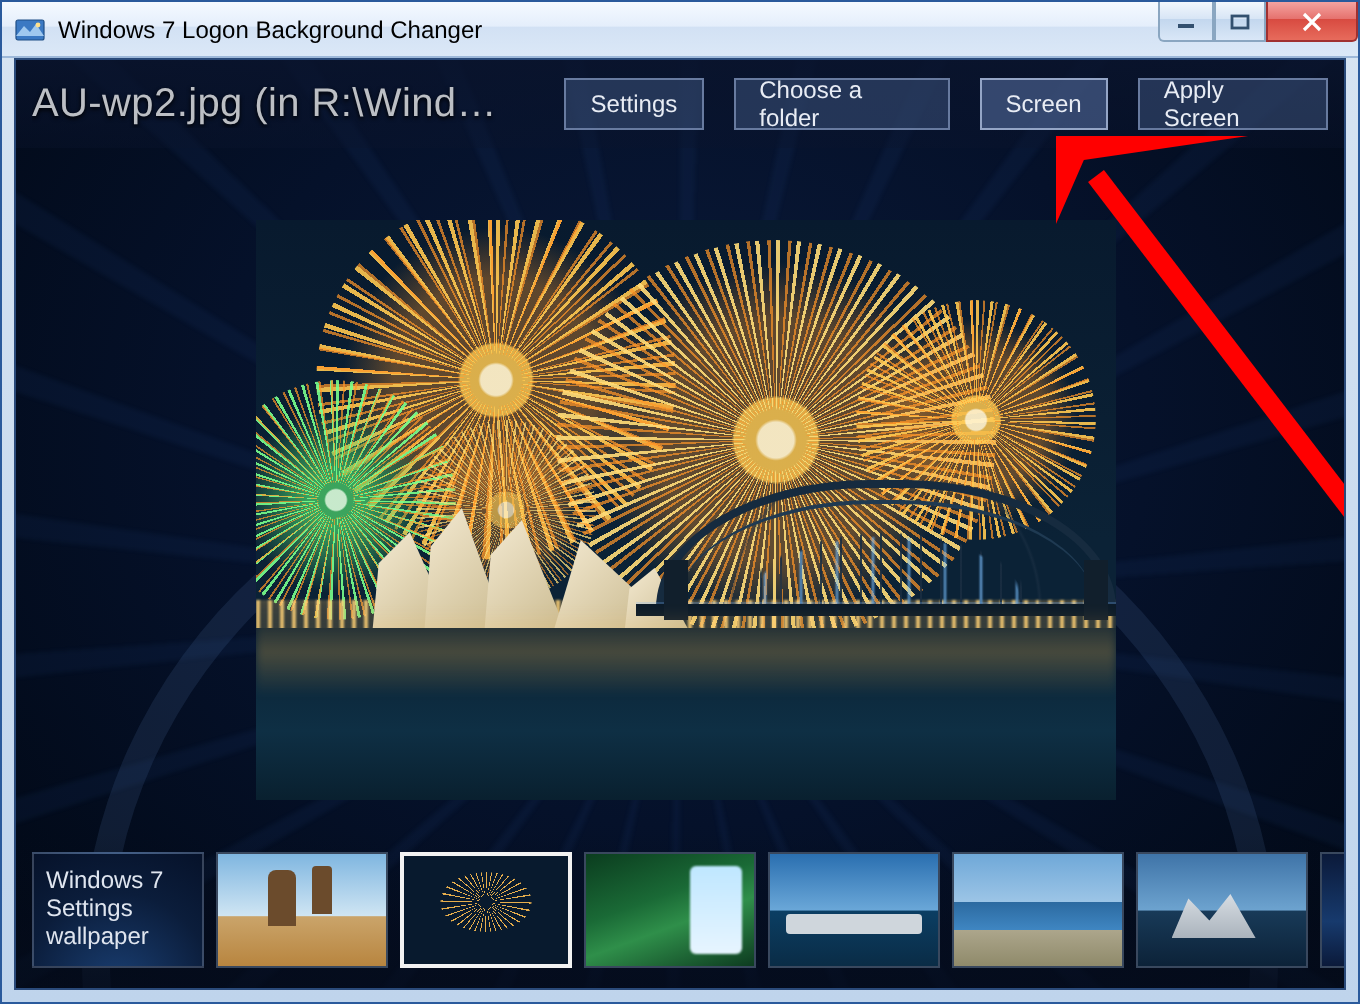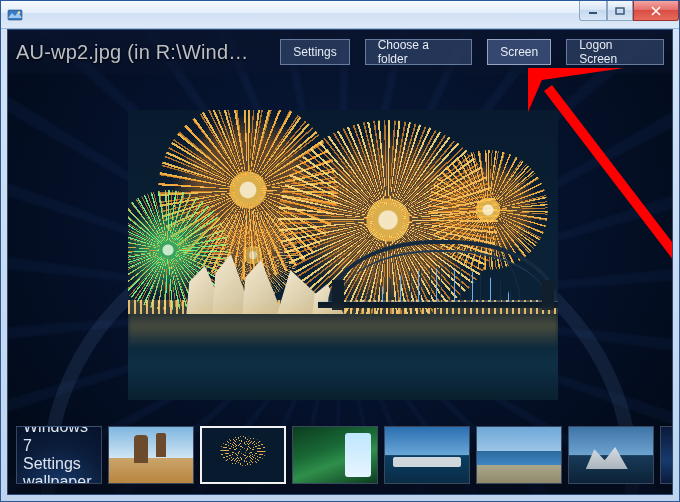--- a/index.html
+++ b/index.html
@@ -230,21 +230,21 @@
   .thumbstrip{
     position:absolute; left:0; right:0; bottom:0; height:78px;
     background: linear-gradient(to bottom, rgba(5,12,28,.0), rgba(5,12,28,.75));
     display:flex; align-items:center; gap:6px; padding:0 8px;
     z-index:4;
   }
   .thumb{
     width:86px; height:58px; flex:0 0 auto;
     border:1px solid rgba(200,210,230,.25);
     background:#0a1a30; position:relative; overflow:hidden;
-    color:#dfe5ef; font-size:16px;
+    color:#dfe5ef; font-size:12px;
   }
   .thumb.default{
     background: radial-gradient(circle at 50% 120%, #1a3f73 0%, #0b1d3b 60%, #06122a 100%);
     display:flex; flex-direction:column; justify-content:center; padding:4px 6px; line-height:1.15;
   }
   .thumb.sel{ border:2px solid #f2f2f2; }
   .thumb .tl-sky{position:absolute; inset:0;}
   .thumb.t2 .tl-sky{ background:linear-gradient(#7fb6e0,#cfe5f3 55%,#caa46a 56%,#b8853f);}
   .thumb.t2::after{content:"";position:absolute;left:30%;bottom:20px;width:14px;height:28px;background:#6b4b2c;border-radius:4px 4px 0 0;box-shadow:20px -4px 0 -2px #6b4b2c;}
   
@@ -269,20 +269,21 @@
 <div class="window">
 
   <div class="titlebar">
     <span class="app-icon">
       <svg viewBox="0 0 16 16" width="16" height="16">
         <rect x="1" y="3" width="14" height="10" rx="1" fill="#3b79c3" stroke="#1e4e86" stroke-width="0.6"></rect>
         <path d="M1 11 L5 6 L8 9 L11 5 L15 11 Z" fill="#9fc8ef"></path>
         <circle cx="12" cy="5.5" r="1.2" fill="#ffe08a"></circle>
       </svg>
     </span>
+    <span class="title-text">Windows 7 Logon Background Changer</span>
     <div class="win-controls">
       <div class="win-btn min">
         <svg width="10" height="8">
             <rect x="1" y="5" width="8" height="2" fill="#33506f"></rect>
           </svg>
       </div>
       <div class="win-btn max">
         <svg width="10" height="8">
             <rect x="1" y="1" width="8" height="6" fill="none" stroke="#33506f" stroke-width="1.4"></rect>
           </svg>
@@ -296,21 +297,21 @@
   </div>
 
   <div class="client">
 
     <div class="topstrip">
       <div class="currentfile">AU-wp2.jpg (in R:\Windo…</div>
       <div class="spacer"></div>
       <div class="tbtn">Settings</div>
       <div class="tbtn">Choose a folder</div>
       <div class="tbtn apply">Screen</div>
-      <div class="tbtn">Logon Screen</div>
+      <div class="tbtn">Apply Screen</div>
     </div>
 
     <div class="preview">
       <div class="sky"></div>
 
       <div class="burst" style="left:30px; top:-10px; width:180px; height:180px;"></div>
       <div class="burst gold2" style="left:150px; top:10px; width:220px; height:200px;"></div>
       <div class="burst" style="left:300px; top:40px; width:120px; height:120px;"></div>
       <div class="burst green" style="left:-20px; top:80px; width:120px; height:120px;"></div>
       <div class="burst gold2" style="left:80px; top:100px; width:90px; height:90px; opacity:.8"></div>

